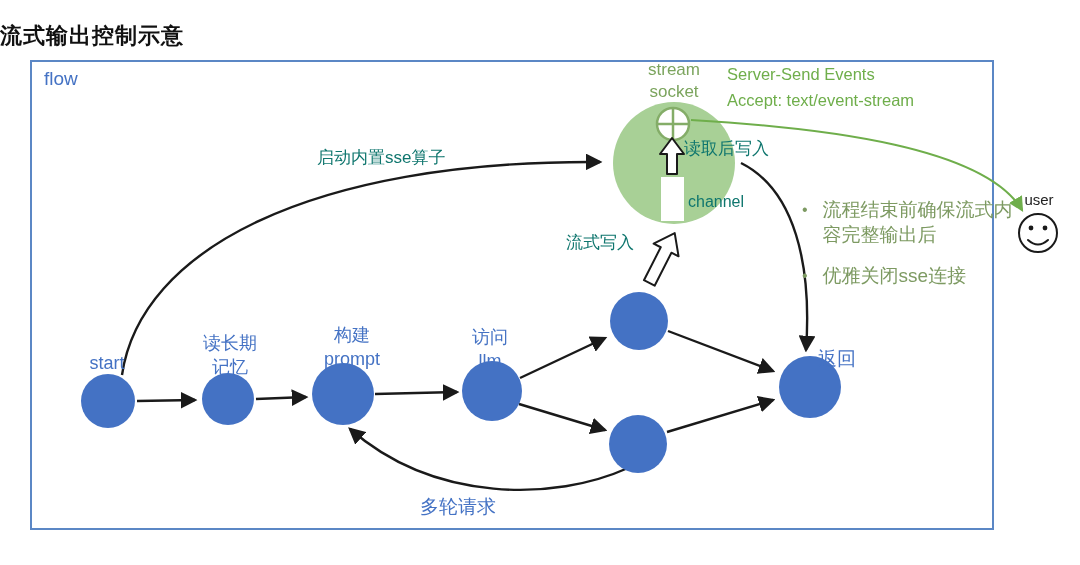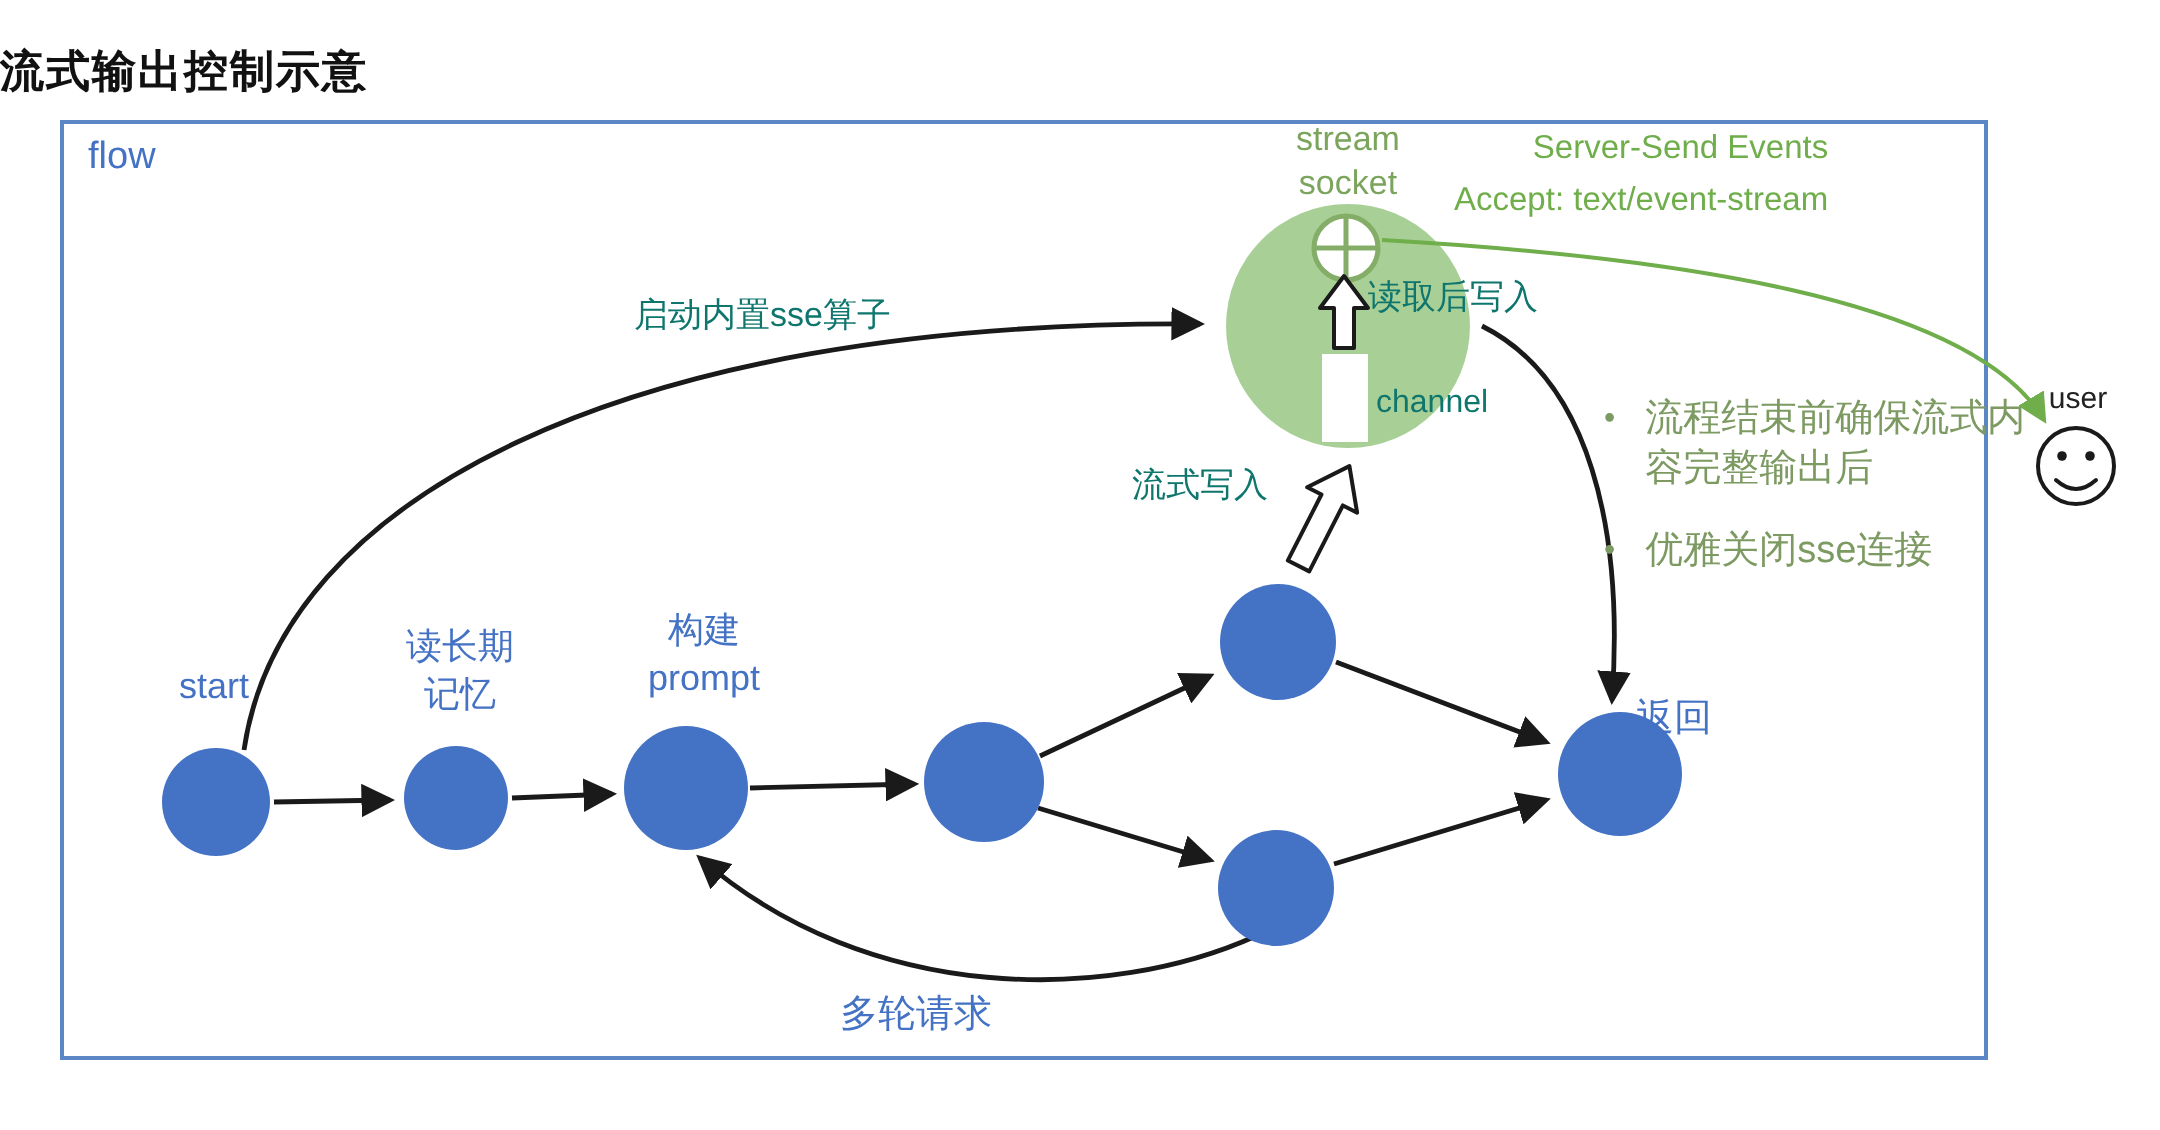--- a/index.html
+++ b/index.html
@@ -13,23 +13,23 @@
   }
   .flow-box{
     position:absolute;left:30px;top:60px;width:964px;height:470px;
     border:2px solid #5b87c5;box-sizing:border-box;
   }
   .flow-label{position:absolute;left:44px;top:68px;font-size:19px;color:#4472c4;}
   svg.layer{position:absolute;left:0;top:0;}
   .lbl{position:absolute;white-space:pre-line;}
   .blue{color:#4472c4;}
   .gmuted{color:#0f766e;}
-  .node-lbl{font-size:18px;line-height:1.35;text-align:center;}
+  .node-lbl{font-size:18px;line-height:1.35;text-align:center;margin-top:20px;}
   .stream-socket-lbl{left:622px;top:59px;width:104px;text-align:center;font-size:17px;line-height:1.32;color:#7ba45d;}
-  .sse-info{position:absolute;left:727px;top:62px;font-size:16.5px;line-height:1.55;color:#6fae4b;text-align:right;}
+  .sse-info{position:absolute;left:727px;top:62px;font-size:16.5px;line-height:1.55;color:#6fae4b;}
   .bullets{position:absolute;left:802px;top:197px;width:214px;font-size:19px;line-height:1.32;color:#7d9a62;}
   .bullet{display:flex;gap:15px;margin-bottom:16px;}
   .bullet .dot{font-size:16px;line-height:1.6;}
   .user-lbl{left:1014px;top:191px;width:50px;text-align:center;font-size:15px;color:#222222;}
 </style>
 </head>
 <body>
 
 <div class="stage">
 
@@ -92,20 +92,22 @@
       <circle cx="1045" cy="228" r="2.4" fill="#1a1a1a"></circle>
       <path d="M 1028 240 Q 1038 249 1048 240" fill="none" stroke="#1a1a1a" stroke-width="2" stroke-linecap="round"></path>
     </g>
   </svg>
 
   <div class="lbl node-lbl blue" style="left:72px;top:331px;width:70px;">start</div>
   <div class="lbl node-lbl blue" style="left:178px;top:311px;width:104px;">读长期
 记忆</div>
   <div class="lbl node-lbl blue" style="left:293px;top:303px;width:118px;">构建
 prompt</div>
+  <div class="lbl node-lbl blue" style="left:442px;top:305px;width:96px;">访问
+llm</div>
   <div class="lbl blue" style="left:818px;top:346px;width:64px;font-size:19px;">返回</div>
 
   <div class="lbl gmuted" style="left:317px;top:146px;font-size:17px;">启动内置sse算子</div>
   <div class="lbl gmuted" style="left:566px;top:231px;font-size:17px;">流式写入</div>
   <div class="lbl gmuted" style="left:684px;top:137px;font-size:17px;">读取后写入</div>
   <div class="lbl gmuted" style="left:688px;top:193px;font-size:16px;">channel</div>
   <div class="lbl blue" style="left:420px;top:494px;font-size:19px;">多轮请求</div>
 
   <div class="lbl stream-socket-lbl">stream
 socket</div>

